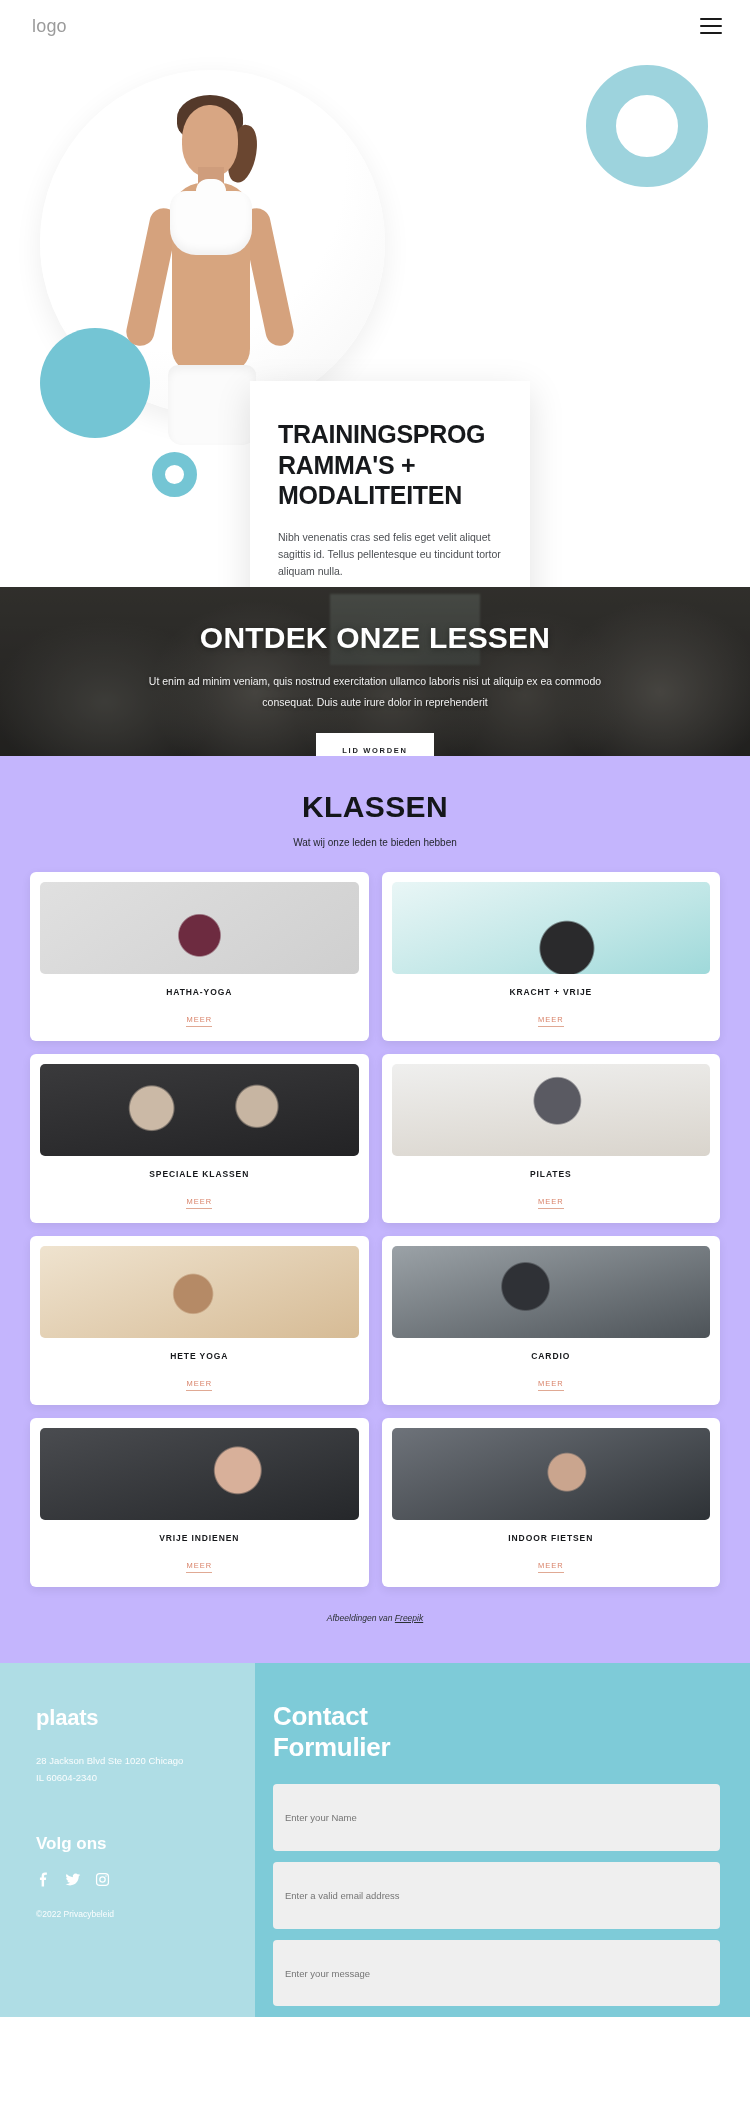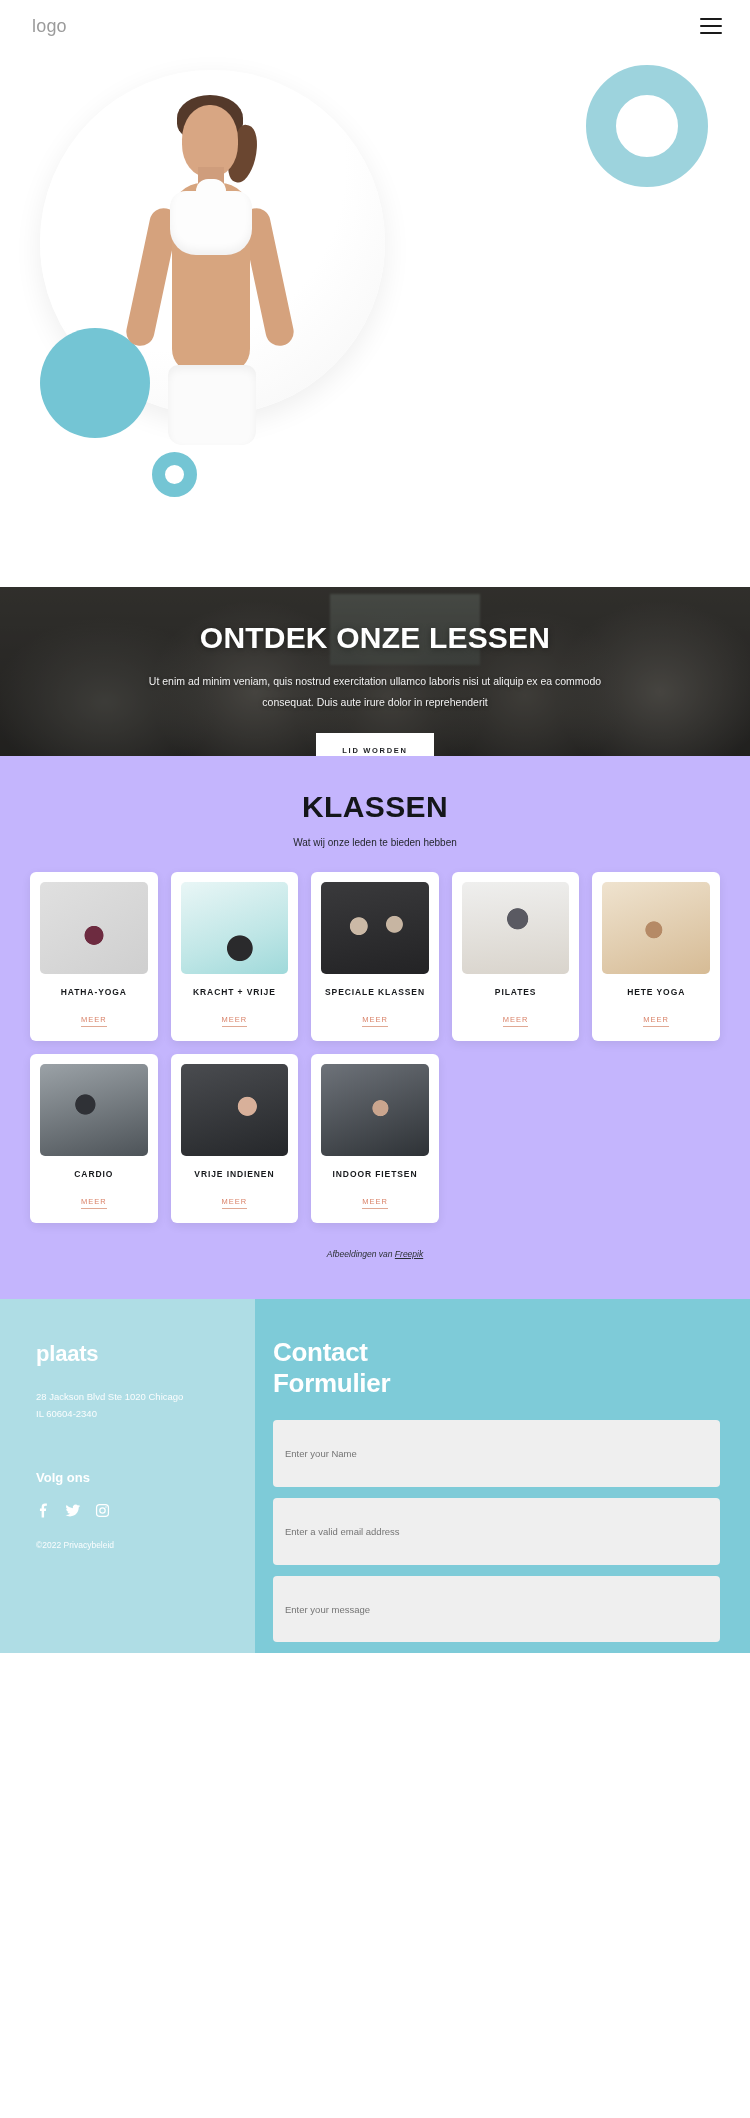--- a/index.html
+++ b/index.html
@@ -218,21 +218,21 @@
     margin-bottom: 13px;
   }
   .classes .sub {
     text-align: center;
     font-size: 10px;
     color: #1f2327;
     margin-bottom: 24px;
   }
   .grid {
     display: grid;
-    grid-template-columns: repeat(5, 1fr);
+    grid-template-columns: repeat(2, 1fr);
     gap: 13px;
     padding: 0 30px;
   }
   .class-card {
     background: #fff;
     border-radius: 6px;
     padding: 10px 10px 14px 10px;
     box-shadow: 0 3px 10px rgba(0,0,0,.08);
     text-align: center;
   }
@@ -319,21 +319,21 @@
   }
   .footer-left .addr {
     color: #ffffff;
     font-size: 9.5px;
     line-height: 1.75;
     opacity: .95;
     margin-bottom: 48px;
   }
   .footer-left h4 {
     color: #ffffff;
-    font-size: 13px;
+    font-size: 17px;
     font-weight: 700;
     margin-bottom: 18px;
   }
   .socials { display: flex; gap: 14px; margin-bottom: 22px; }
   .socials svg { display:block; }
   .copyright { color: #ffffff; font-size: 8.5px; opacity: .95; }
 
   .footer-right h2 {
     color: #ffffff;
     font-size: 26px;
@@ -392,20 +392,25 @@
     <div class="m-pony"></div>
     <div class="m-head"></div>
     <div class="m-neck"></div>
     <div class="m-arm-l"></div>
     <div class="m-arm-r"></div>
     <div class="m-torso"></div>
     <div class="m-bra"></div>
     <div class="m-shorts"></div>
   </div>
 
+  <div class="hero-card">
+    <h1>TRAININGSPROGRAMMA'S + MODALITEITEN</h1>
+    <p class="lead">Nibh venenatis cras sed felis eget velit aliquet sagittis id. Tellus pellentesque eu tincidunt tortor aliquam nulla.</p>
+
+  </div>
 </section>
 
 <section class="banner">
   <div class="banner-bg"></div>
   <div class="banner-inner">
     <h2>ONTDEK ONZE LESSEN</h2>
     <p>Ut enim ad minim veniam, quis nostrud exercitation ullamco laboris nisi ut aliquip ex ea commodo consequat. Duis aute irure dolor in reprehenderit</p>
     <button class="btn-white">LID WORDEN</button>
   </div>
 </section>

